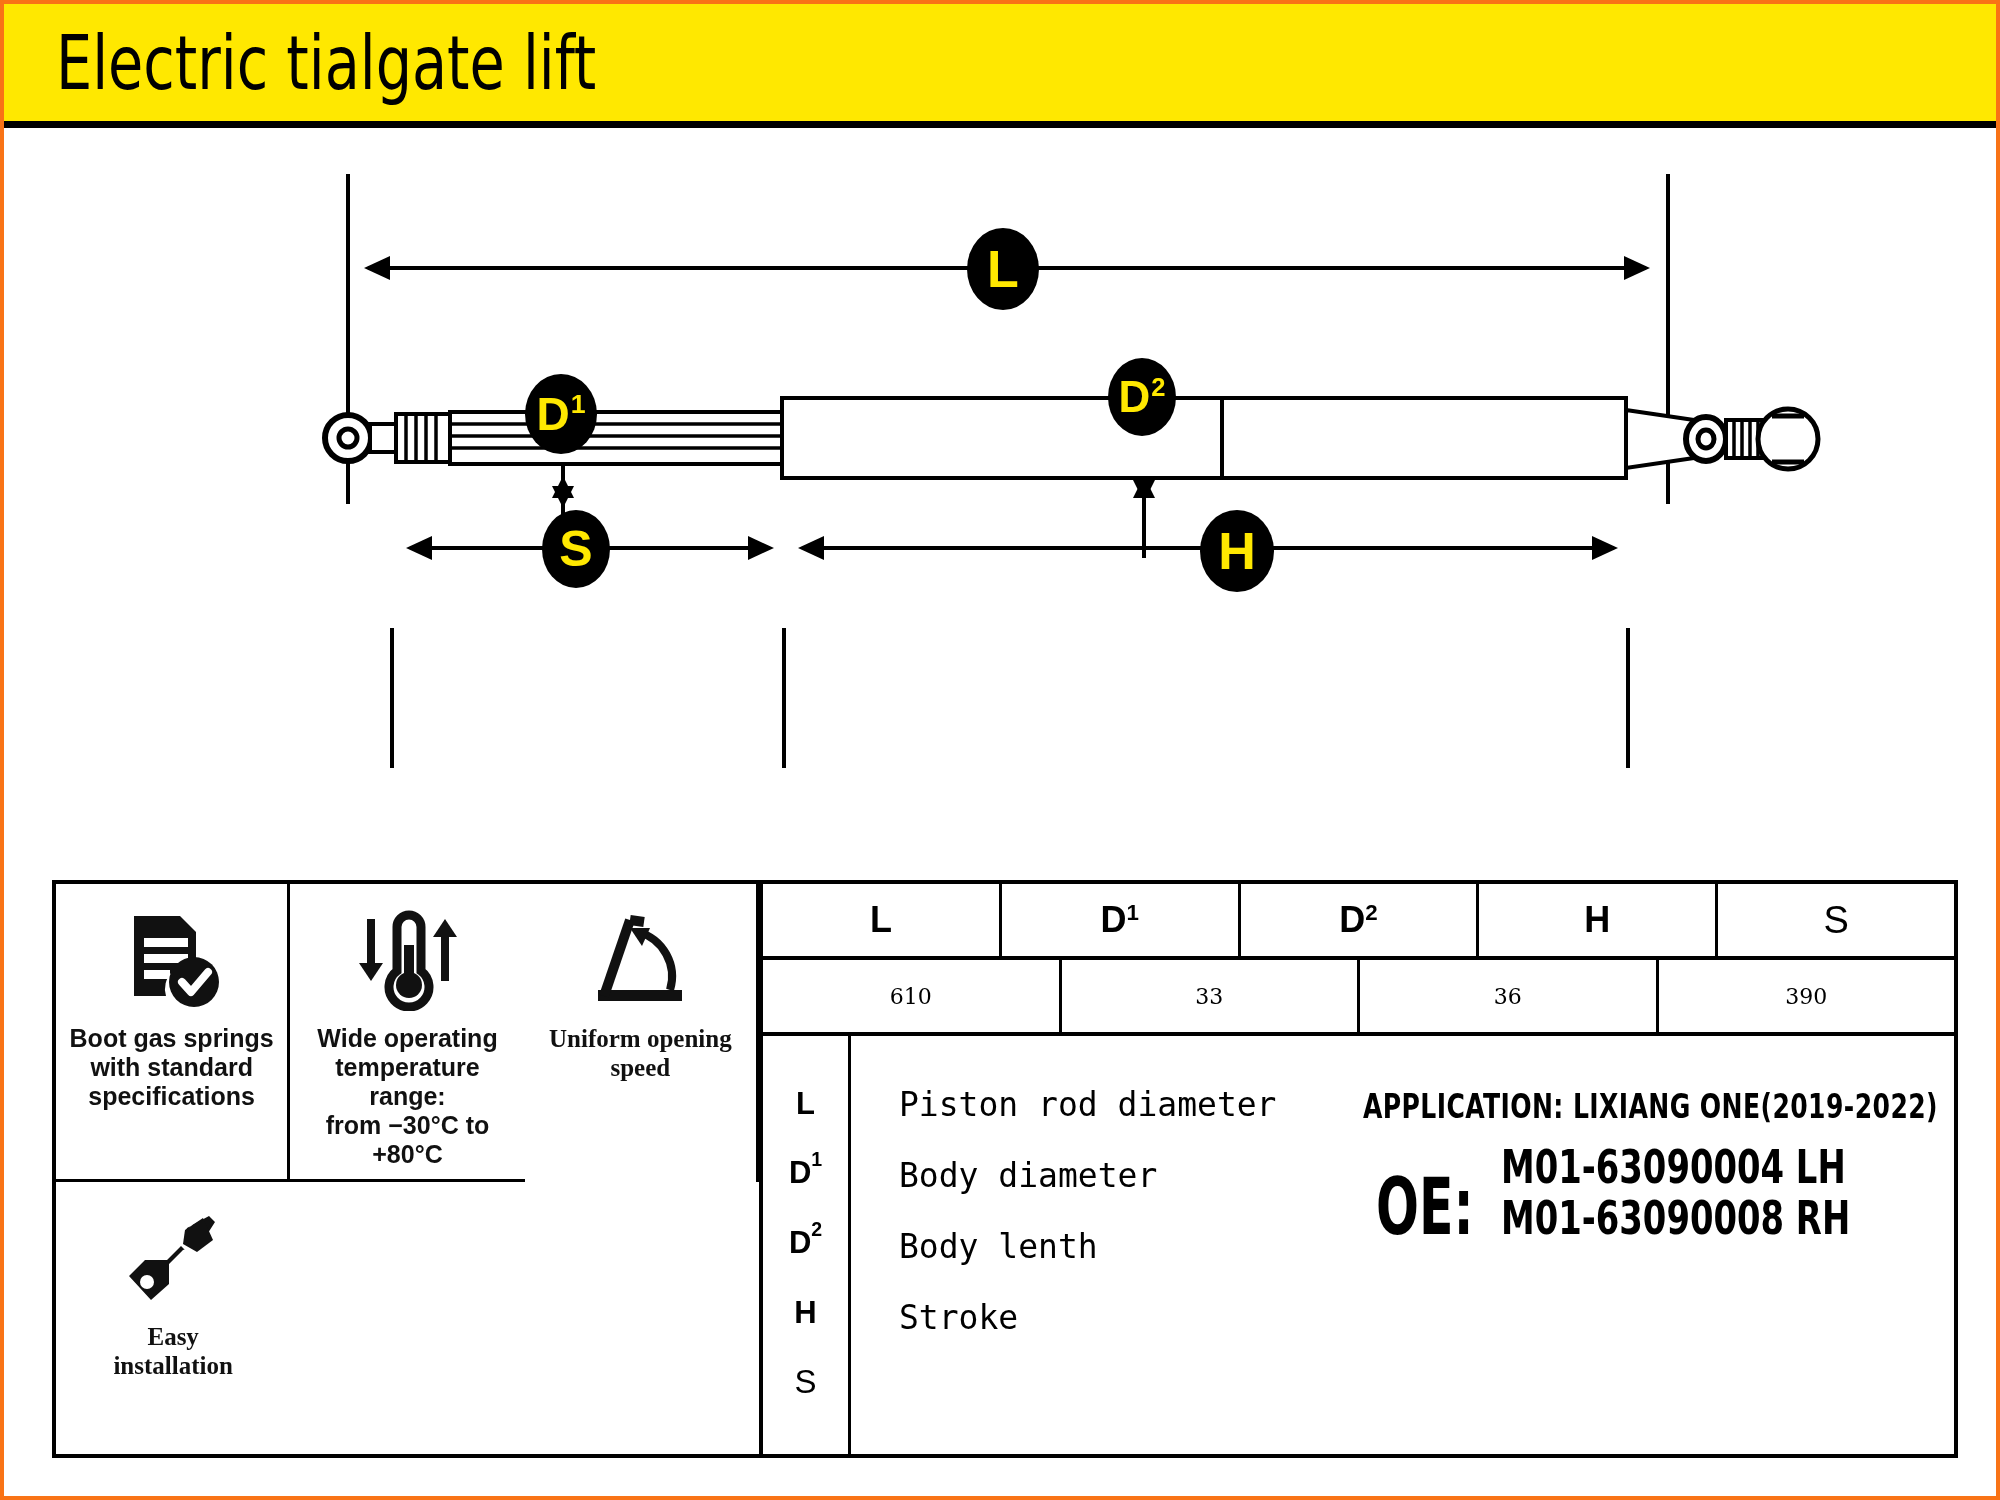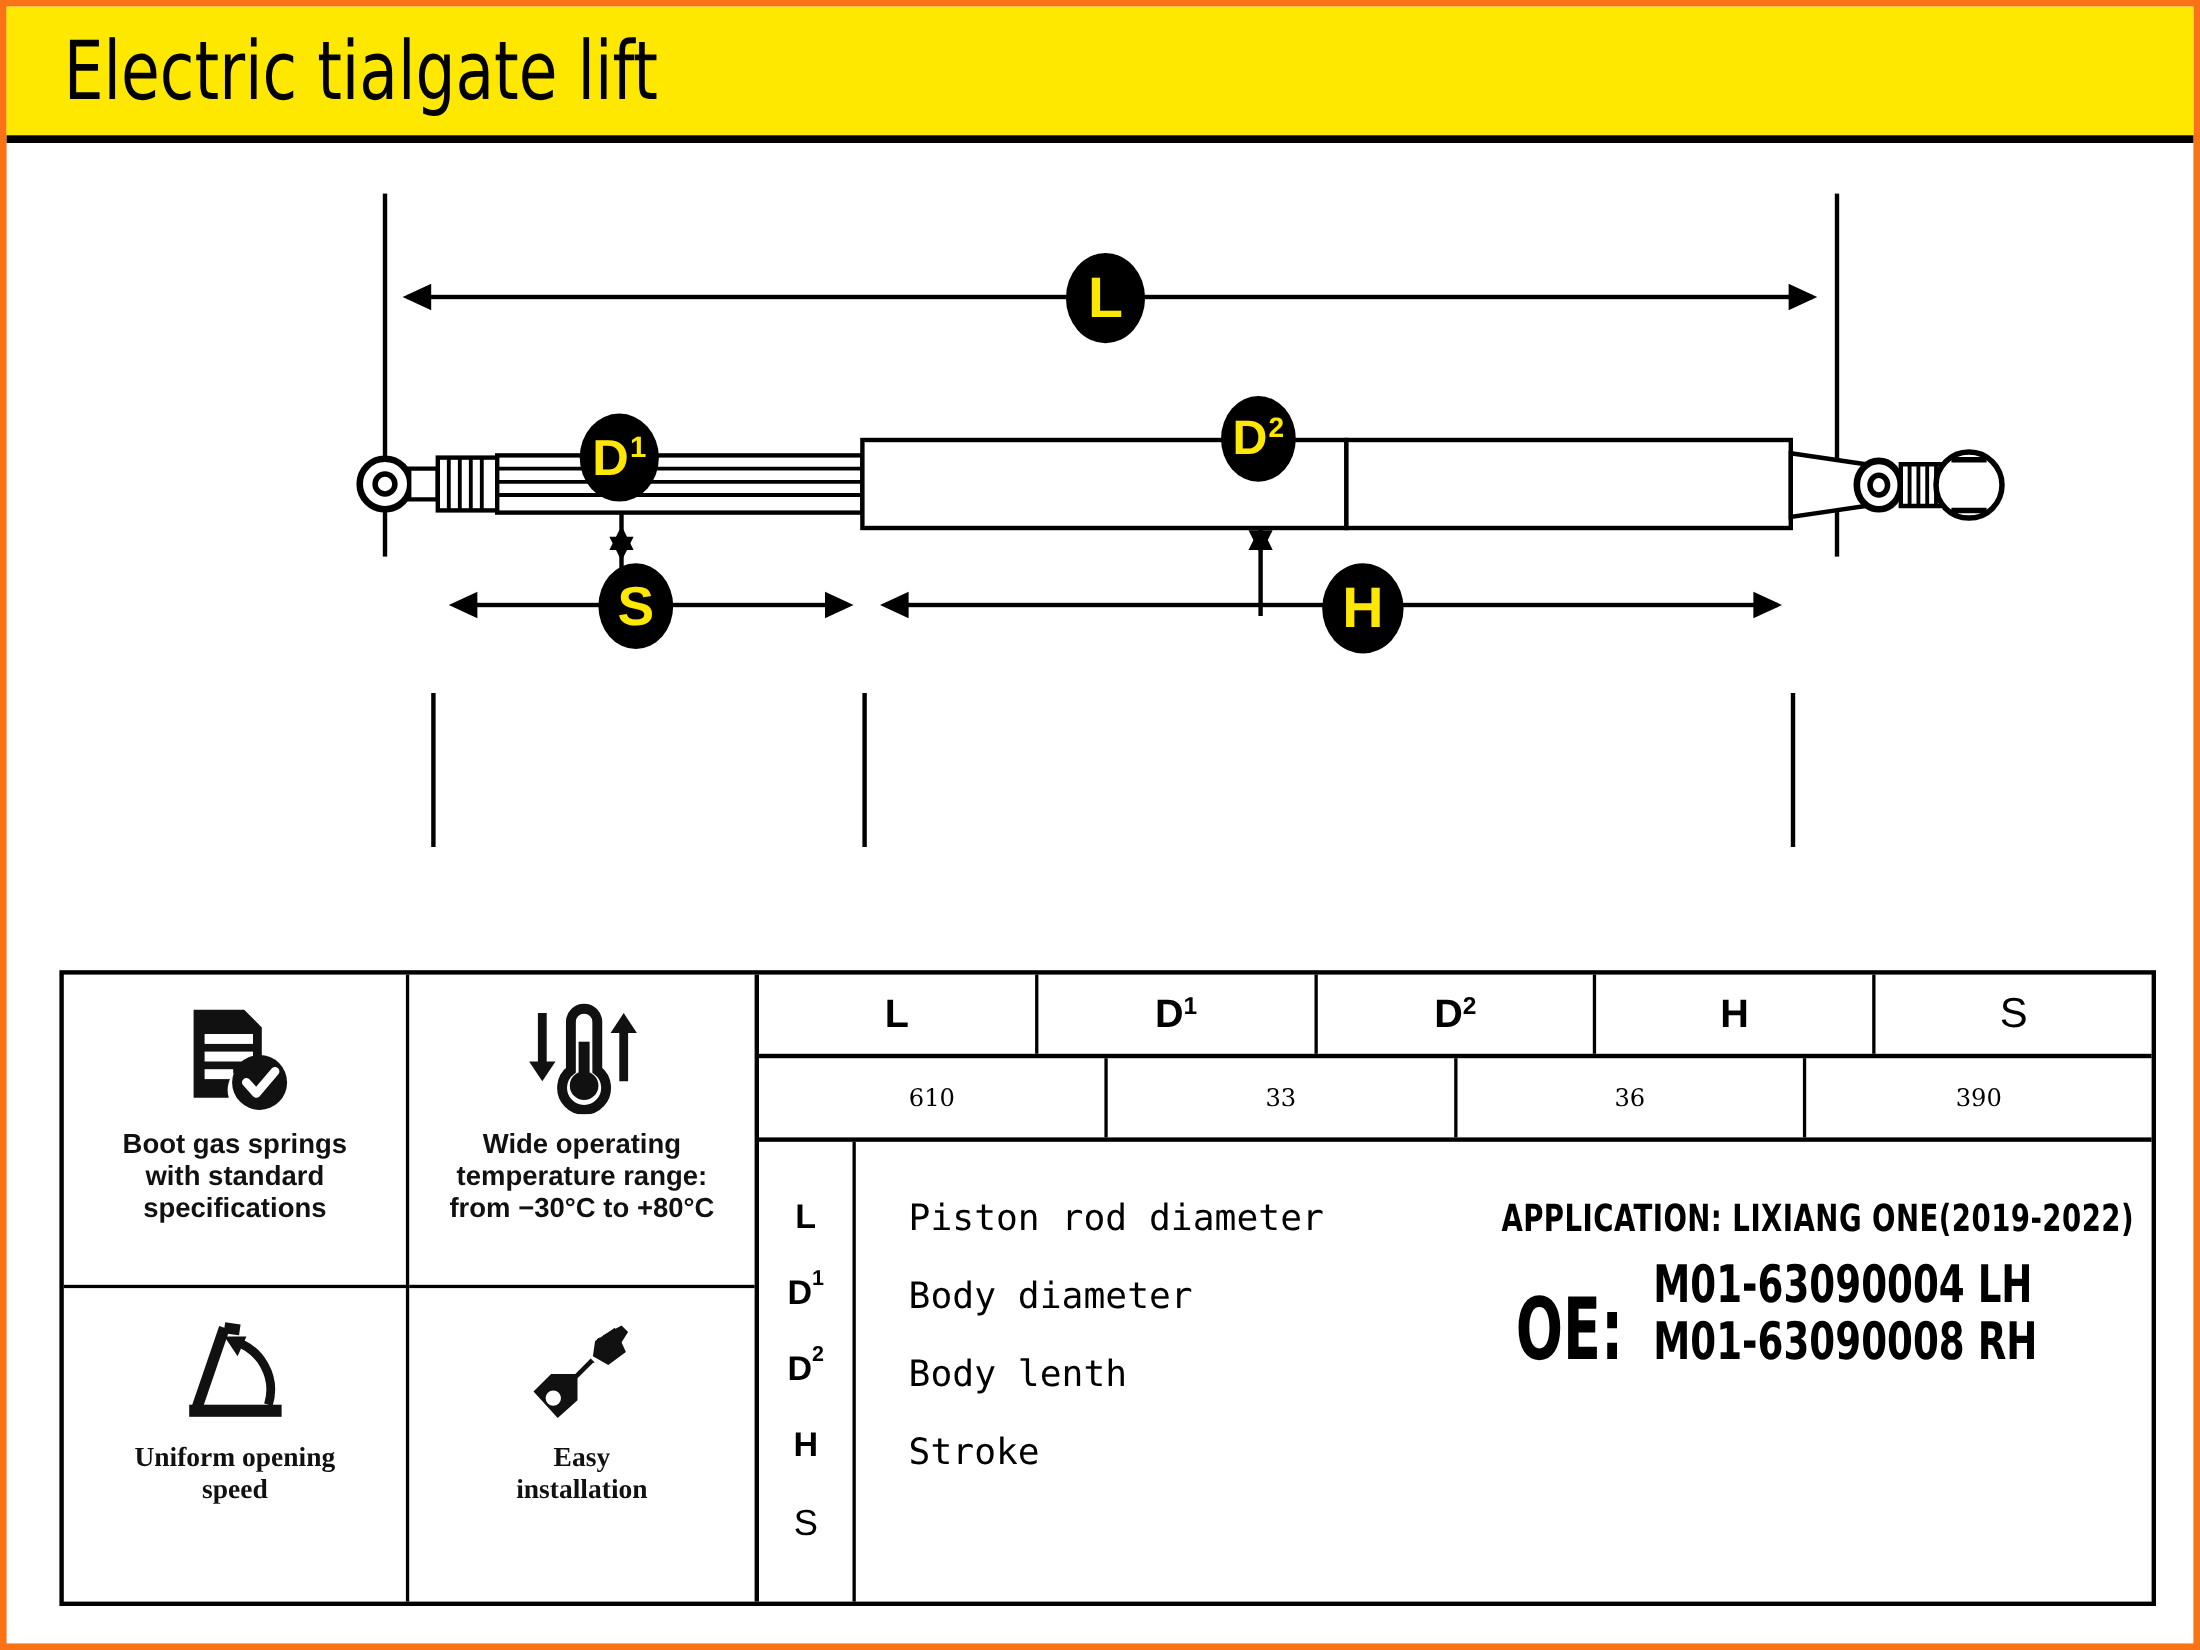--- a/index.html
+++ b/index.html
@@ -9,21 +9,21 @@
     background: #ffffff;
     font-family: "Liberation Sans", sans-serif;
     overflow: hidden;
     position: relative;
   }
 
   
   #page {
     position: absolute;
     inset: 0;
-    border: 6px solid #f97316;
+    border: 4px solid #f97316;
     background: #fff;
   }
 
   
   #title-banner {
     position: absolute;
     left: 0; top: 0;
     width: 100%;
     height: 124px;
     background: #ffe800;
@@ -104,23 +104,23 @@
 
   
   #bottom-panel {
     position: absolute;
     left: 48px; top: 876px;
     width: 1906px; height: 578px;
     border: 4px solid #000;
     display: flex;
   }
   #features {
-    width: 632px;
+    width: 707px;
     display: grid;
-    grid-template-columns: 1fr 1fr;
+    grid-template-columns: 1fr 1fr 1fr;
     grid-template-rows: 1fr 1fr;
     border-right: 4px solid #000;
   }
   .feature-cell {
     border-right: 3px solid #000;
     border-bottom: 3px solid #000;
     display: flex;
     flex-direction: column;
     align-items: center;
     justify-content: flex-start;

